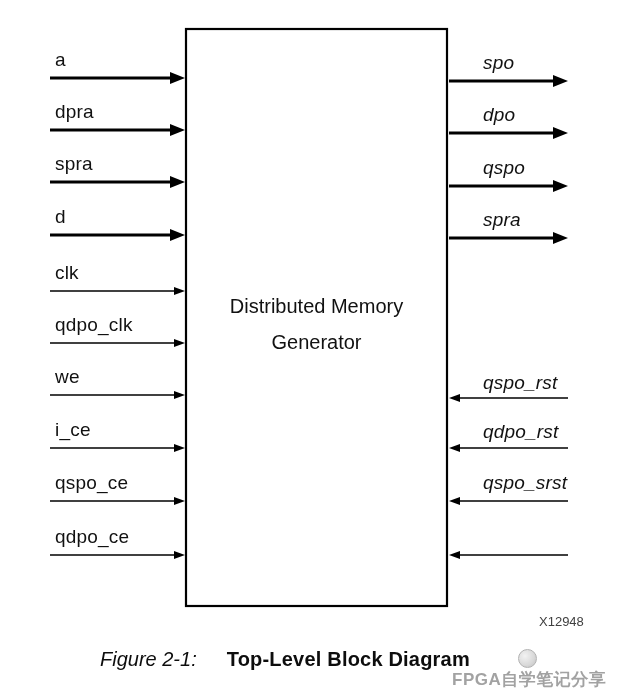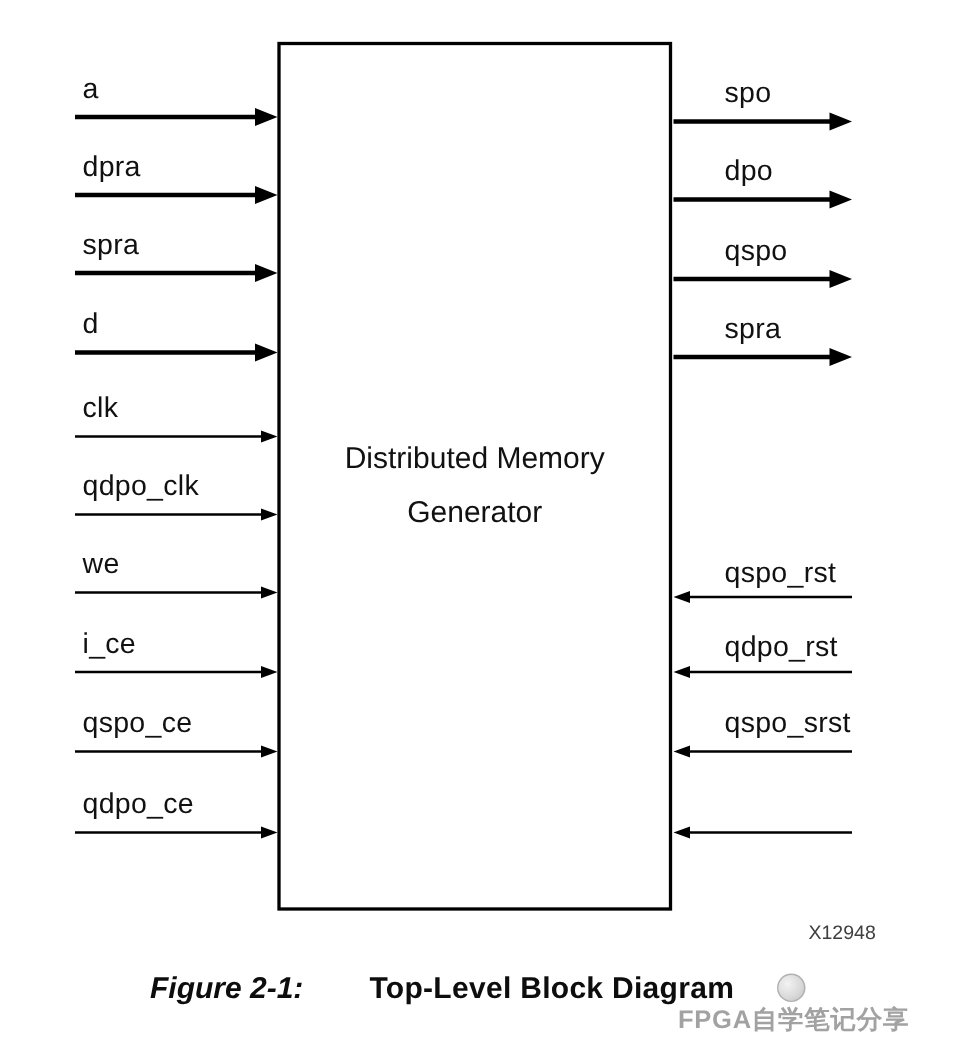--- a/index.html
+++ b/index.html
@@ -6,34 +6,34 @@
   .page{
     position:relative;width:637px;height:693px;background:#ffffff;
     font-family:"Liberation Sans","DejaVu Sans",sans-serif;overflow:hidden;
   }
   .diagram-svg{position:absolute;left:0;top:0;}
   .sig-label{
     position:absolute;font-size:19px;color:#111111;white-space:nowrap;
     letter-spacing:0.2px;line-height:22px;
   }
   .sig-label.left{left:55px;}
-  .sig-label.right{left:483px;}
+  .sig-label.right{left:483px;font-style:italic;}
   .block-title{
     position:absolute;left:187px;top:288px;width:259px;text-align:center;
     font-size:20px;line-height:36px;color:#111111;
   }
   .block-title .inner{display:inline-block;width:210px;}
   .artwork-id{
     position:absolute;left:539px;top:614px;font-size:13px;color:#404040;
   }
   .caption{
     position:absolute;left:100px;top:648px;font-size:20px;color:#0d0d0d;
     white-space:nowrap;
   }
-  .caption .fig-label{font-style:italic;margin-right:44px;font-weight:bold;}
+  .caption .fig-label{font-style:italic;margin-right:30px;}
   .caption .fig-title{font-weight:bold;letter-spacing:0.2px;}
   .watermark{
     position:absolute;left:452px;top:649px;display:flex;align-items:center;
     z-index:5;opacity:0.92;flex-direction:column;
   }
   .wm-logo{
     display:inline-block;width:19px;height:19px;border-radius:50%;
     background:radial-gradient(circle at 35% 35%, #f2f2f2 0%, #d8d8d8 55%, #bdbdbd 100%);
     border:1px solid #ababab;margin-right:3px;box-sizing:border-box;
   }

